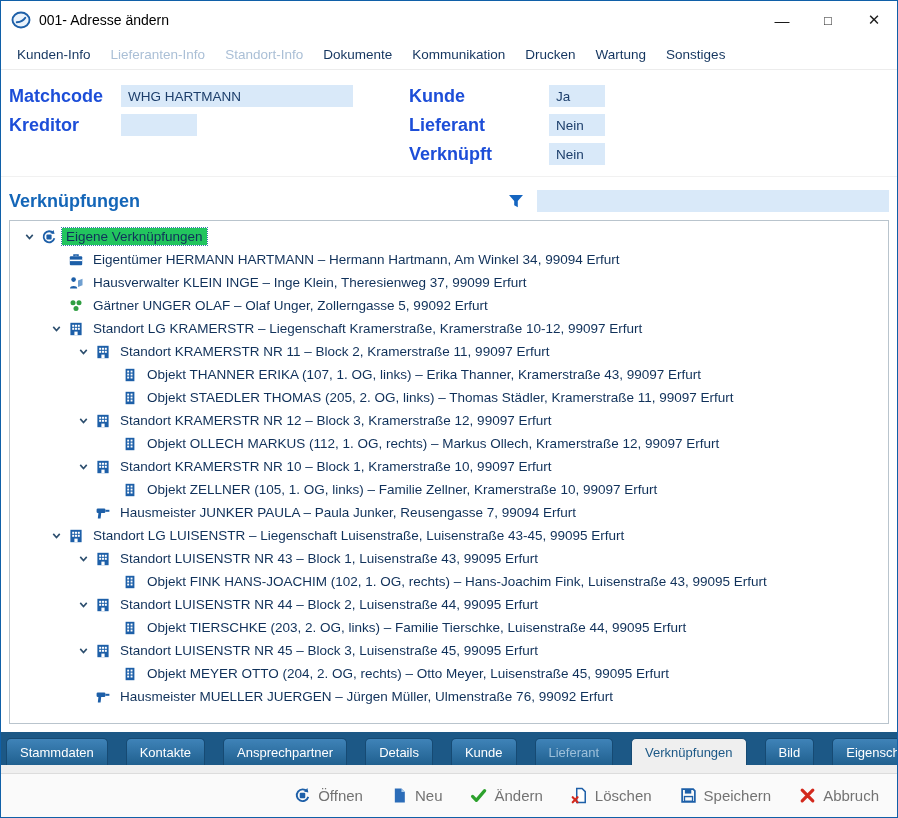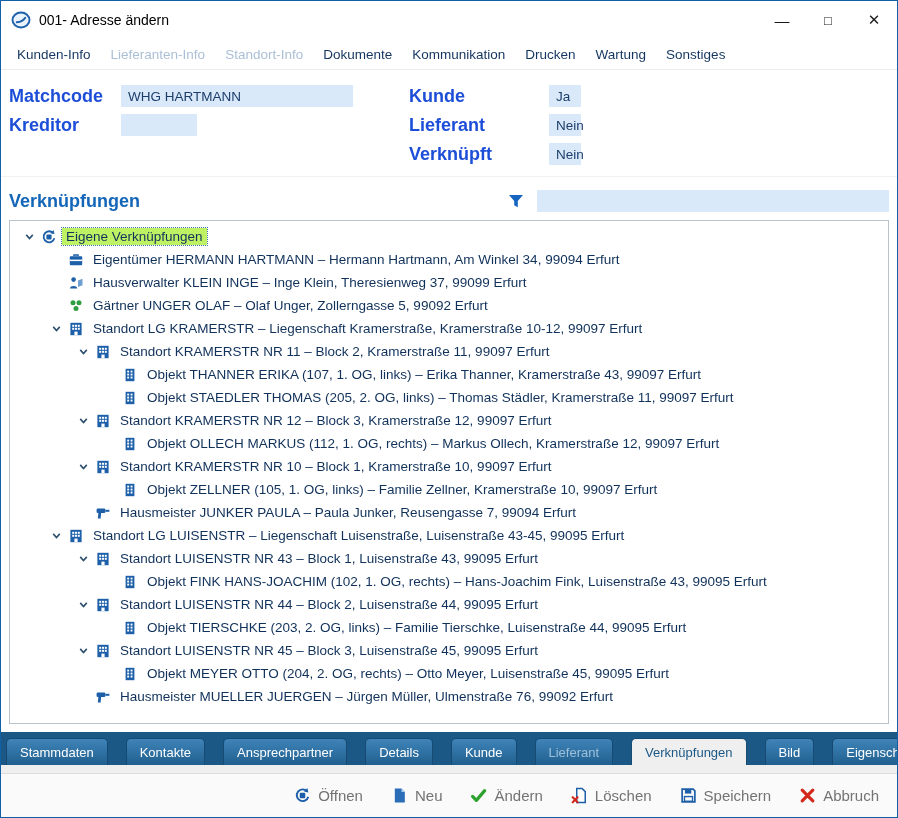--- a/index.html
+++ b/index.html
@@ -22,36 +22,36 @@
   .form-box{flex:none;display:flex;padding:14px 8px 10px;border-bottom:1px solid #f1f1f1;}
   .fcol{display:flex;flex-direction:column;gap:5px;}
   .fcol.left{width:400px;}
   .frow{display:flex;align-items:center;height:24px;}
   .flabel{width:112px;font-size:18px;font-weight:700;color:#1d4ed8;flex:none;}
   .fcol.rightcol .flabel{width:140px;}
   .field{background:#d9e9f9;border:none;outline:none;height:22px;font-family:"Liberation Sans",sans-serif;
          font-size:13.5px;color:#1c3e6b;padding:0 7px;box-sizing:border-box;}
   .w-match{width:232px;}
   .w-num{width:76px;text-align:right;}
-  .field.ro{width:32px;display:flex;align-items:center;}
+  .field.ro{width:56px;display:flex;align-items:center;}
   
   .links-header{flex:none;display:flex;align-items:center;padding:13px 8px 8px;}
   .section-title{margin:0;font-size:18px;font-weight:700;color:#1466b8;}
   .funnel{margin-left:auto;width:18px;height:18px;flex:none;cursor:pointer;}
   .funnel svg{width:100%;height:100%;}
   .filter{width:352px;margin-left:12px;}
   
   .tree{flex:1;margin:0 8px 8px;border:1px solid #b9c4cd;background:#fff;overflow:hidden;padding-top:4px;}
   .tree-row{height:23px;display:flex;align-items:center;font-size:13.5px;color:#10315a;white-space:nowrap;cursor:default;}
   .chev{width:19px;height:16px;flex:none;display:flex;align-items:center;justify-content:center;}
   .chev svg{width:13px;height:13px;}
   .ticon{width:19px;height:16px;flex:none;display:flex;align-items:center;justify-content:center;margin-right:4px;}
   .ticon svg{width:16px;height:16px;}
   .tlabel{padding:1px 4px;}
-  .tlabel.selected{background:#bef264;outline:1px dotted #3d74ad;}
+  .tlabel.selected{background:#22c55e;outline:1px dotted #3d74ad;}
   
   .tabbar{flex:none;height:30px;background:#1c5886;display:flex;align-items:flex-end;padding:3px 5px 0;gap:18px;}
   .tab{height:26px;padding:0 13px;display:flex;align-items:center;color:#fff;font-size:13px;
        background:linear-gradient(#3f83b8,#20608f);border:1px solid #164a73;border-bottom:none;
        border-radius:5px 5px 0 0;cursor:pointer;white-space:nowrap;}
   .tab.active{background:#efefef;color:#1c5886;}
   .tab.disabled{color:#9dc0da;cursor:default;}
   .tab-strip{flex:none;height:8px;background:#efefef;}
   
   .toolbar{flex:none;height:43px;background:#fafafa;border-top:1px solid #dcdcdc;display:flex;align-items:center;

